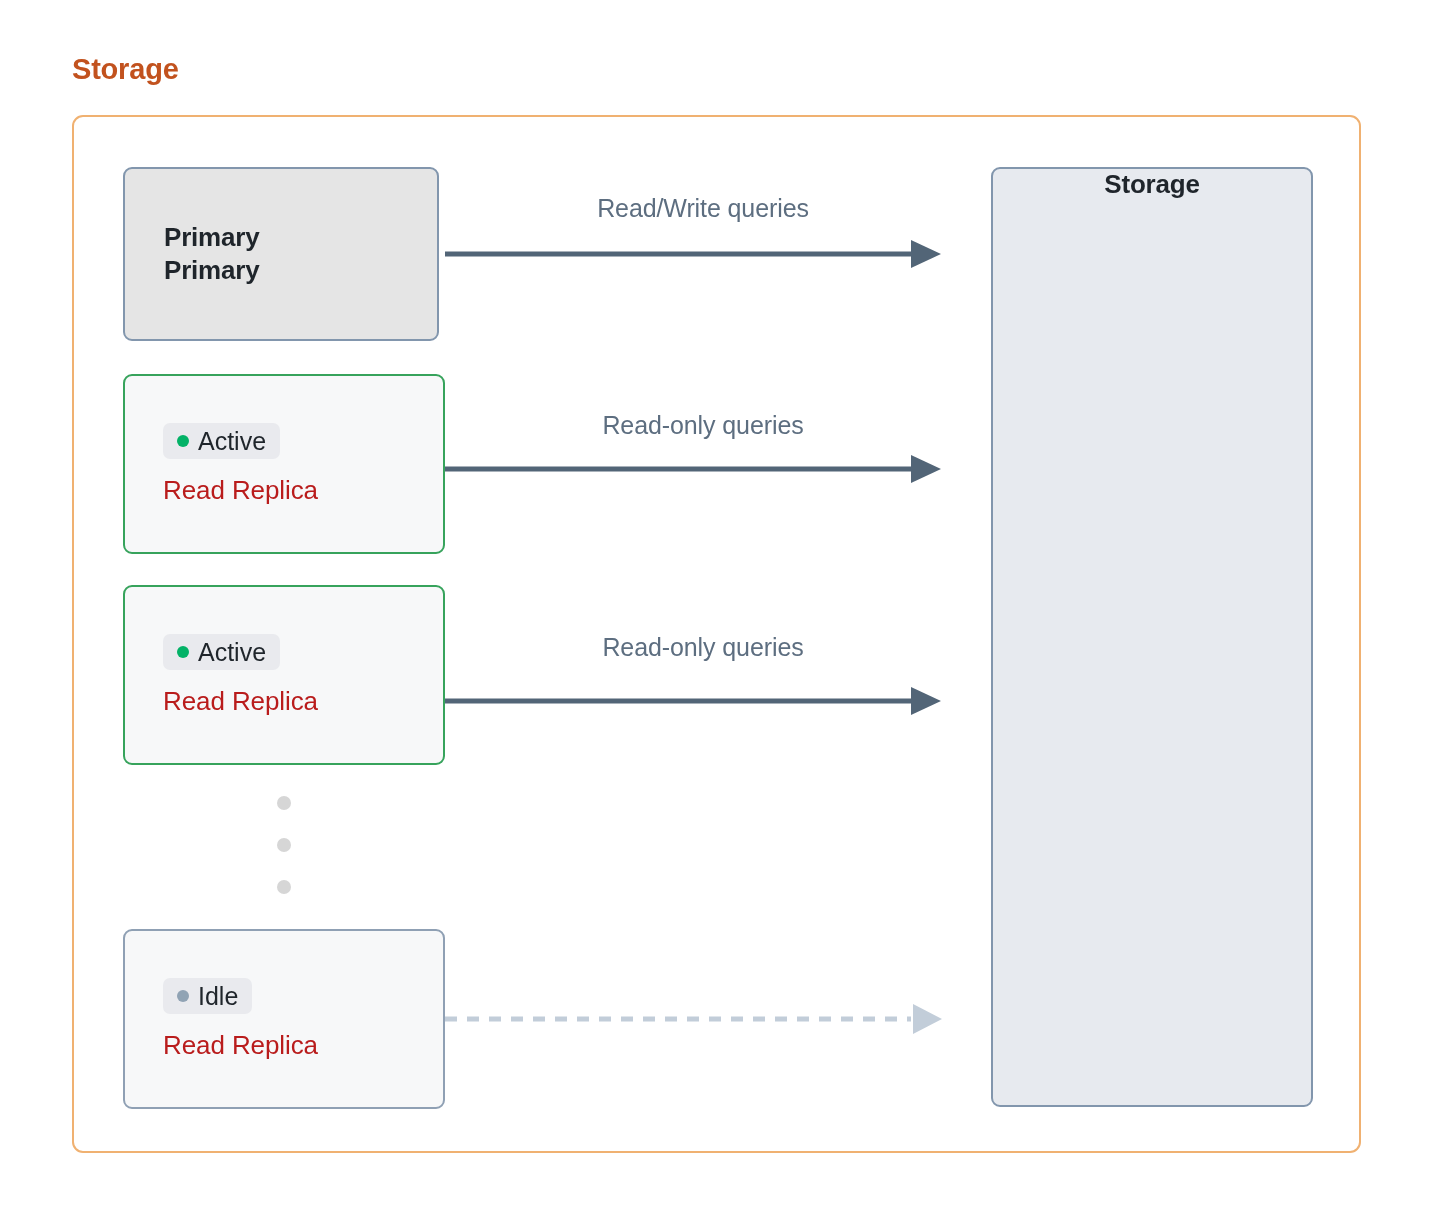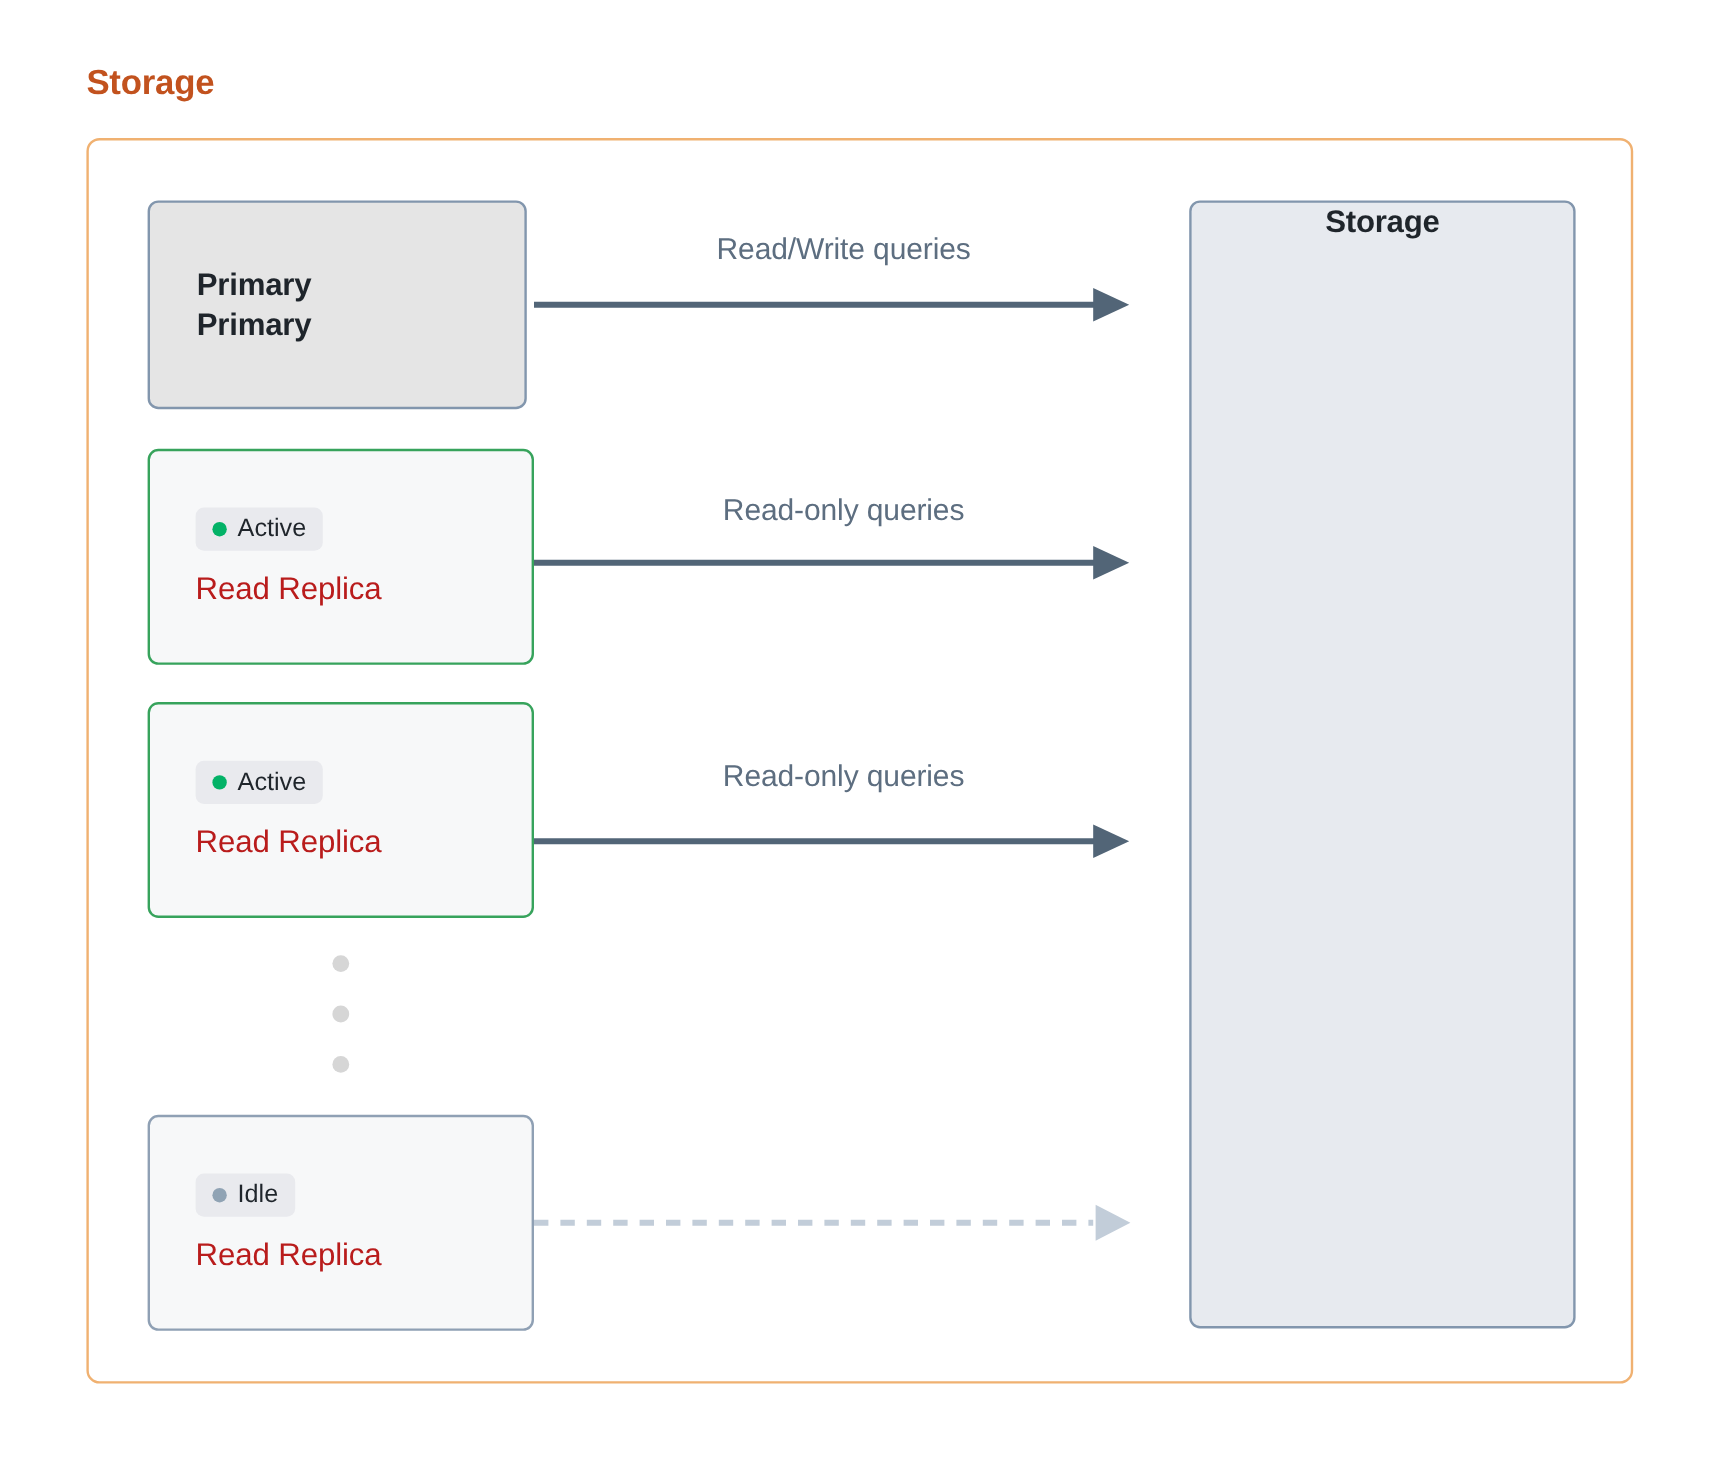--- a/index.html
+++ b/index.html
@@ -107,21 +107,21 @@
   .badge-dot {
     width: 12px;
     height: 12px;
     border-radius: 50%;
     flex: 0 0 auto;
   }
   .badge-dot.green { background: #03b267; }
   .badge-dot.gray  { background: #90a3b4; }
 
   .badge-label {
-    font-size: 21px;
+    font-size: 25px;
     color: #1f252b;
     line-height: 24px;
     white-space: nowrap;
   }
 
   .replica-name {
     font-size: 26px;
     color: #b91c1c;
     line-height: 31px;
     letter-spacing: -0.1px;

